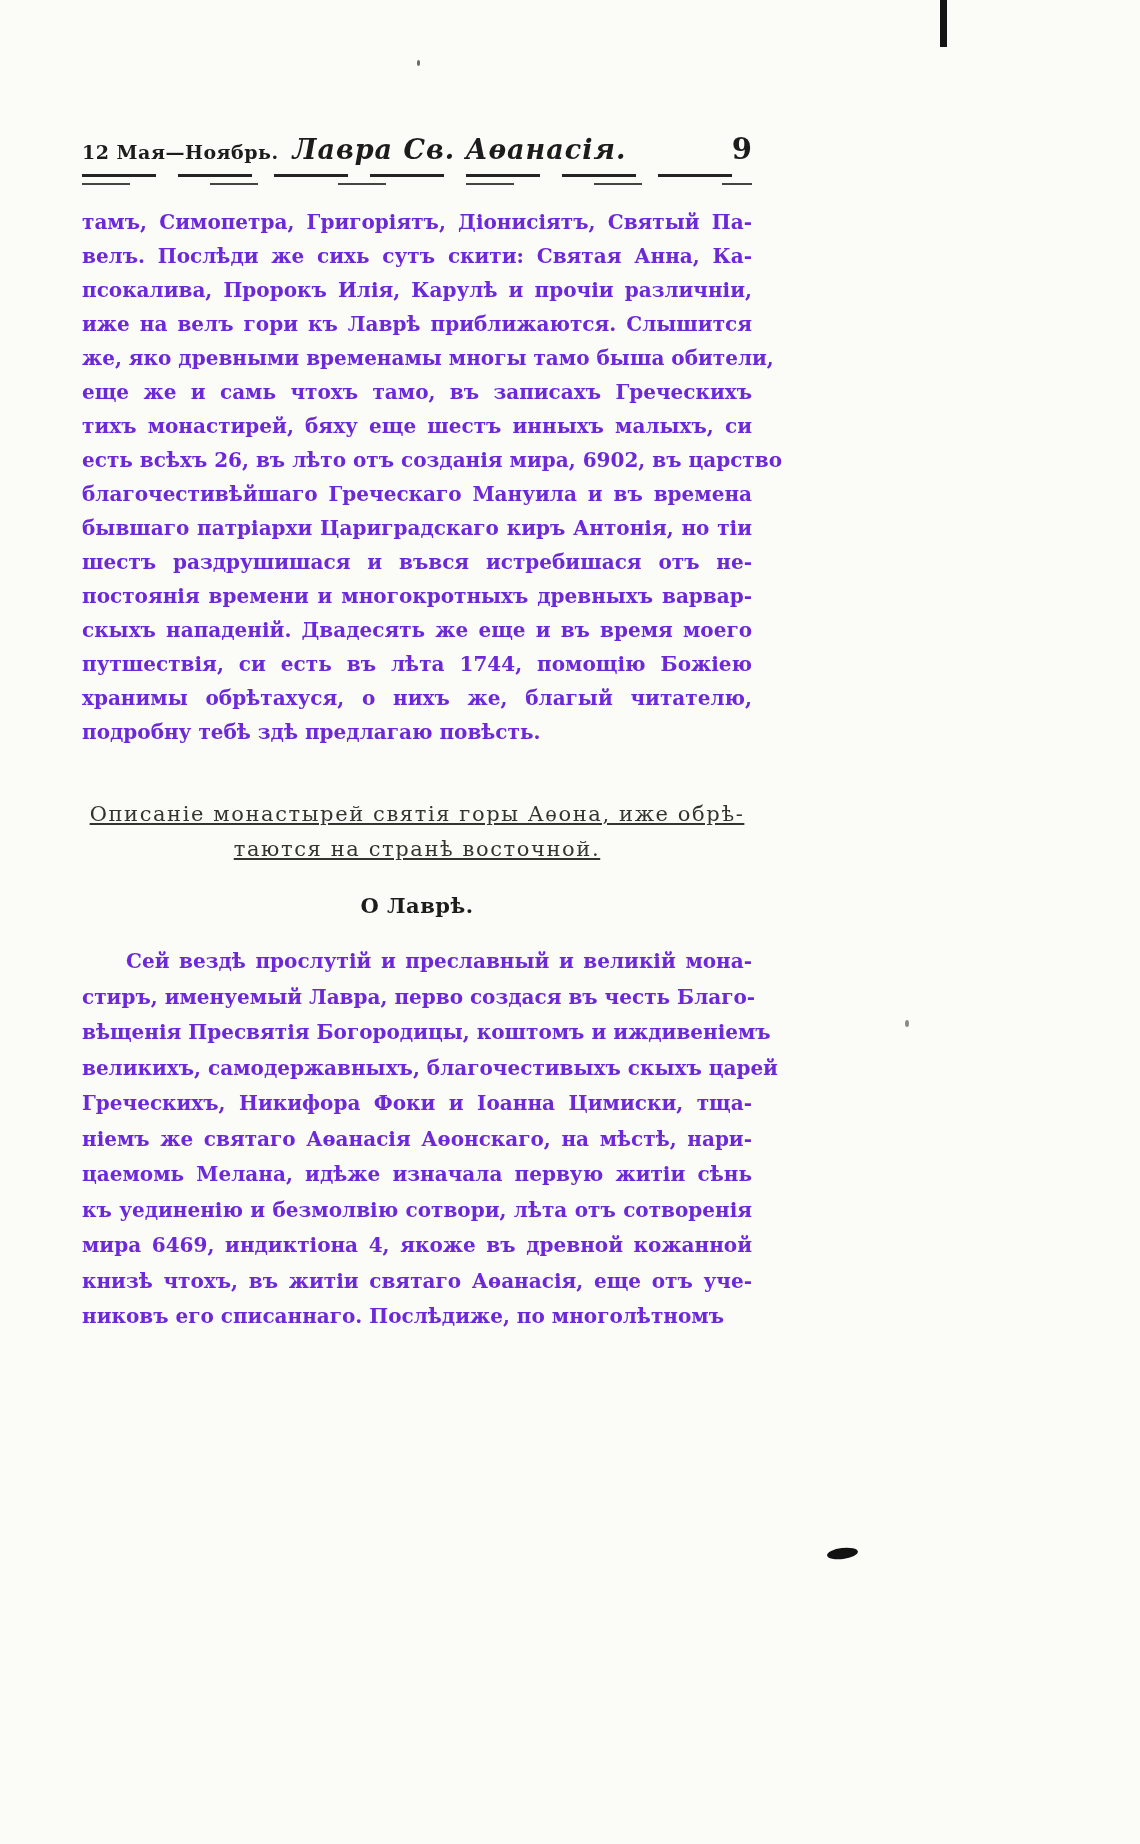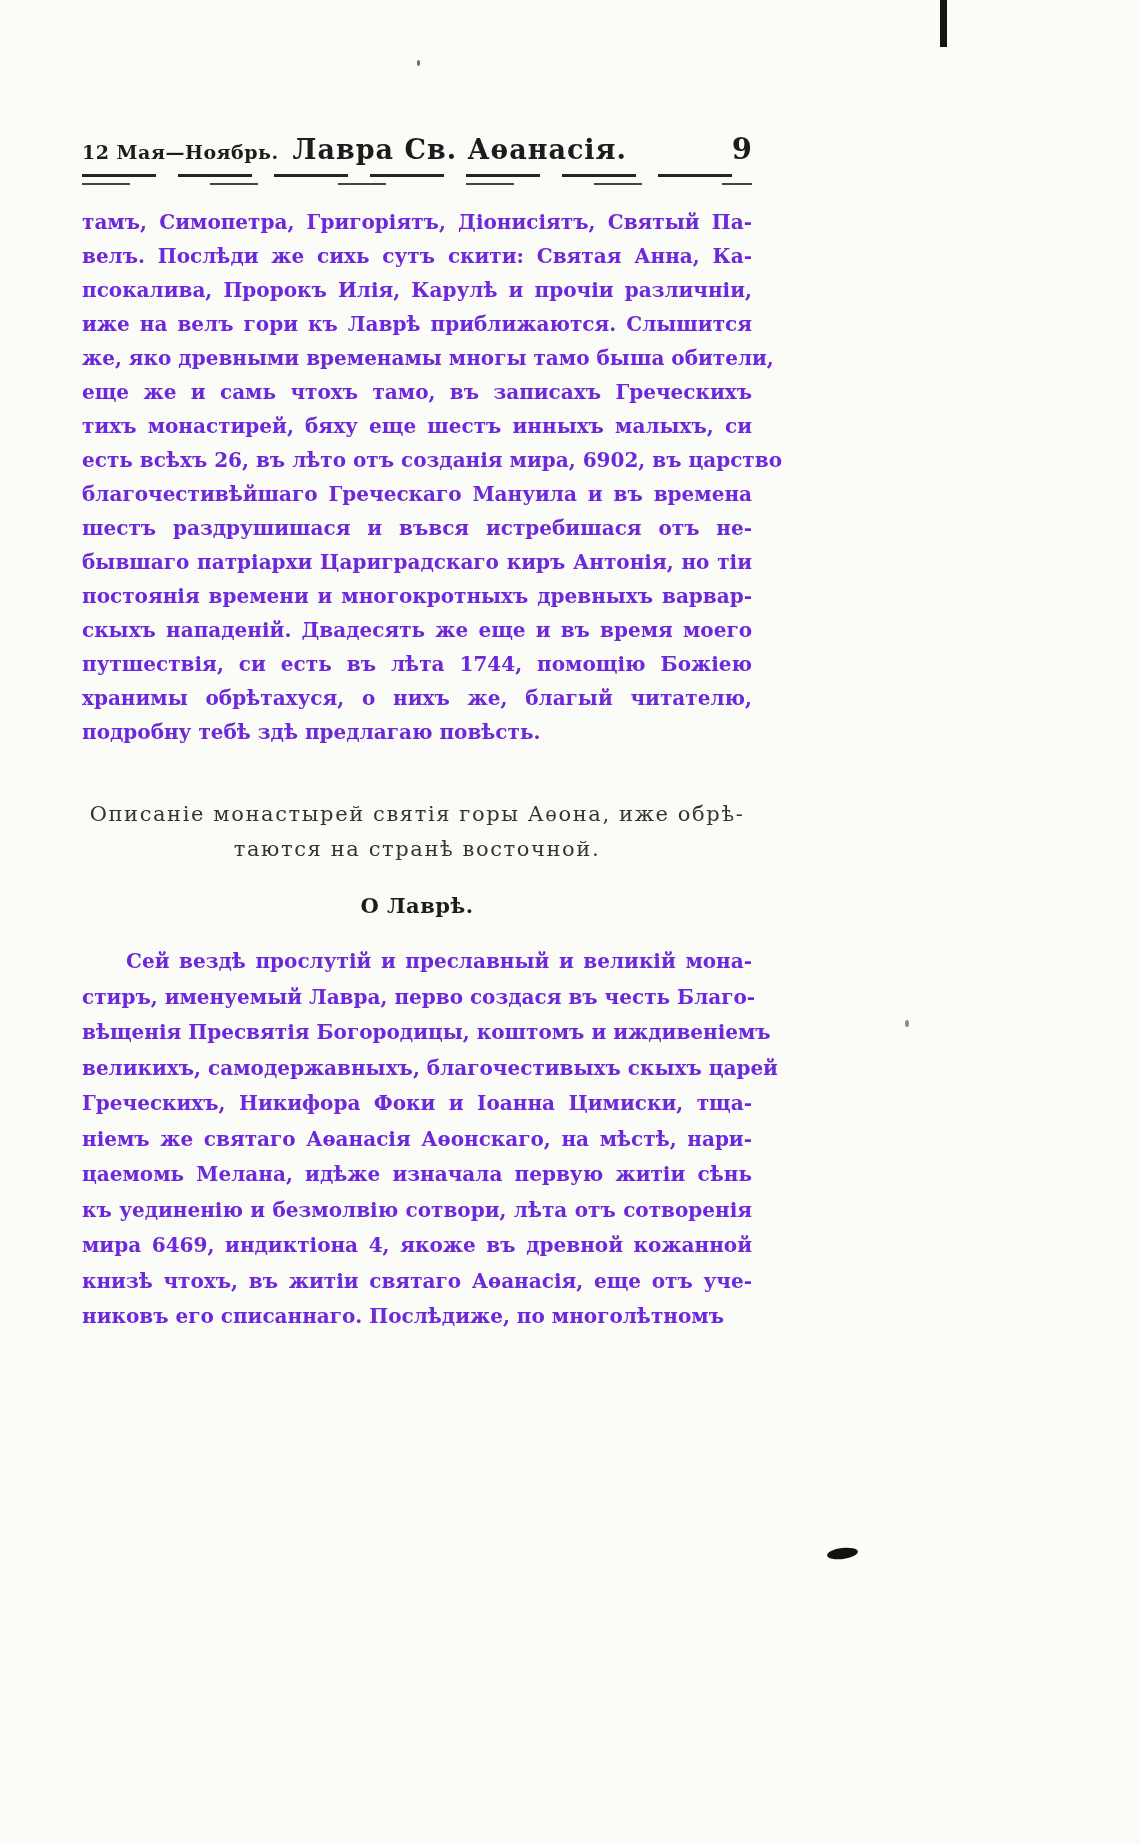--- a/index.html
+++ b/index.html
@@ -32,20 +32,21 @@
     letter-spacing: 0.5px;
     white-space: nowrap;
   }
   .header-center {
     flex: 0 0 auto;
     font-size: 27px;
     font-weight: 700;
     letter-spacing: 1px;
     white-space: nowrap;
     padding: 0 14px;
+    font-style: italic;
   }
   .header-right {
     flex: 1;
     text-align: right;
     font-size: 29px;
     font-weight: 700;
   }
   .rules {
     margin-top: 8px;
   }
@@ -91,20 +92,21 @@
     margin-top: 48px;
     font-size: 21px;
     font-weight: 400;
     letter-spacing: 1.6px;
     color: #333330;
   }
   .section-heading .line {
     line-height: 35px;
     text-align-last: center;
     white-space: nowrap;
+    text-decoration: underline;
   }
   .sub-heading {
     margin-top: 26px;
     text-align: center;
     font-size: 21px;
     font-weight: 700;
     letter-spacing: 0.5px;
   }
   
   .artifact-bar-top-right {
@@ -163,22 +165,22 @@
   <div class="para" id="paragraph-1">
       <div class="line">тамъ, Симопетра, Григоріятъ, Діонисіятъ, Святый Па-</div>
       <div class="line">велъ. Послѣди же сихь сутъ скити: Святая Анна, Ка-</div>
       <div class="line">псокалива, Пророкъ Илія, Карулѣ и прочіи различніи,</div>
       <div class="line">иже на велъ гори къ Лаврѣ приближаются. Слышится</div>
       <div class="line">же, яко древными временамы многы тамо быша обители,</div>
       <div class="line">еще же и самь чтохъ тамо, въ записахъ Греческихъ</div>
       <div class="line">тихъ монастирей, бяху еще шестъ инныхъ малыхъ, си</div>
       <div class="line">есть всѣхъ 26, въ лѣто отъ созданія мира, 6902, въ царство</div>
       <div class="line">благочестивѣйшаго Греческаго Мануила и въ времена</div>
+      <div class="line">бывшаго патріархи Цариградскаго киръ Антонія, но тіи</div>
       <div class="line">шестъ раздрушишася и въвся истребишася отъ не-</div>
-      <div class="line">бывшаго патріархи Цариградскаго киръ Антонія, но тіи</div>
       <div class="line">постоянія времени и многокротныхъ древныхъ варвар-</div>
       <div class="line">скыхъ нападеній. Двадесять же еще и въ время моего</div>
       <div class="line">путшествія, си есть въ лѣта 1744, помощію Божіею</div>
       <div class="line">хранимы обрѣтахуся, о нихъ же, благый читателю,</div>
       <div class="line last">подробну тебѣ здѣ предлагаю повѣсть.</div>
     </div>
 
   <div class="section-heading">
       <div class="line">Описаніе монастырей святія горы Аѳона, иже обрѣ-</div>
       <div class="line last">таются на странѣ восточной.</div>

